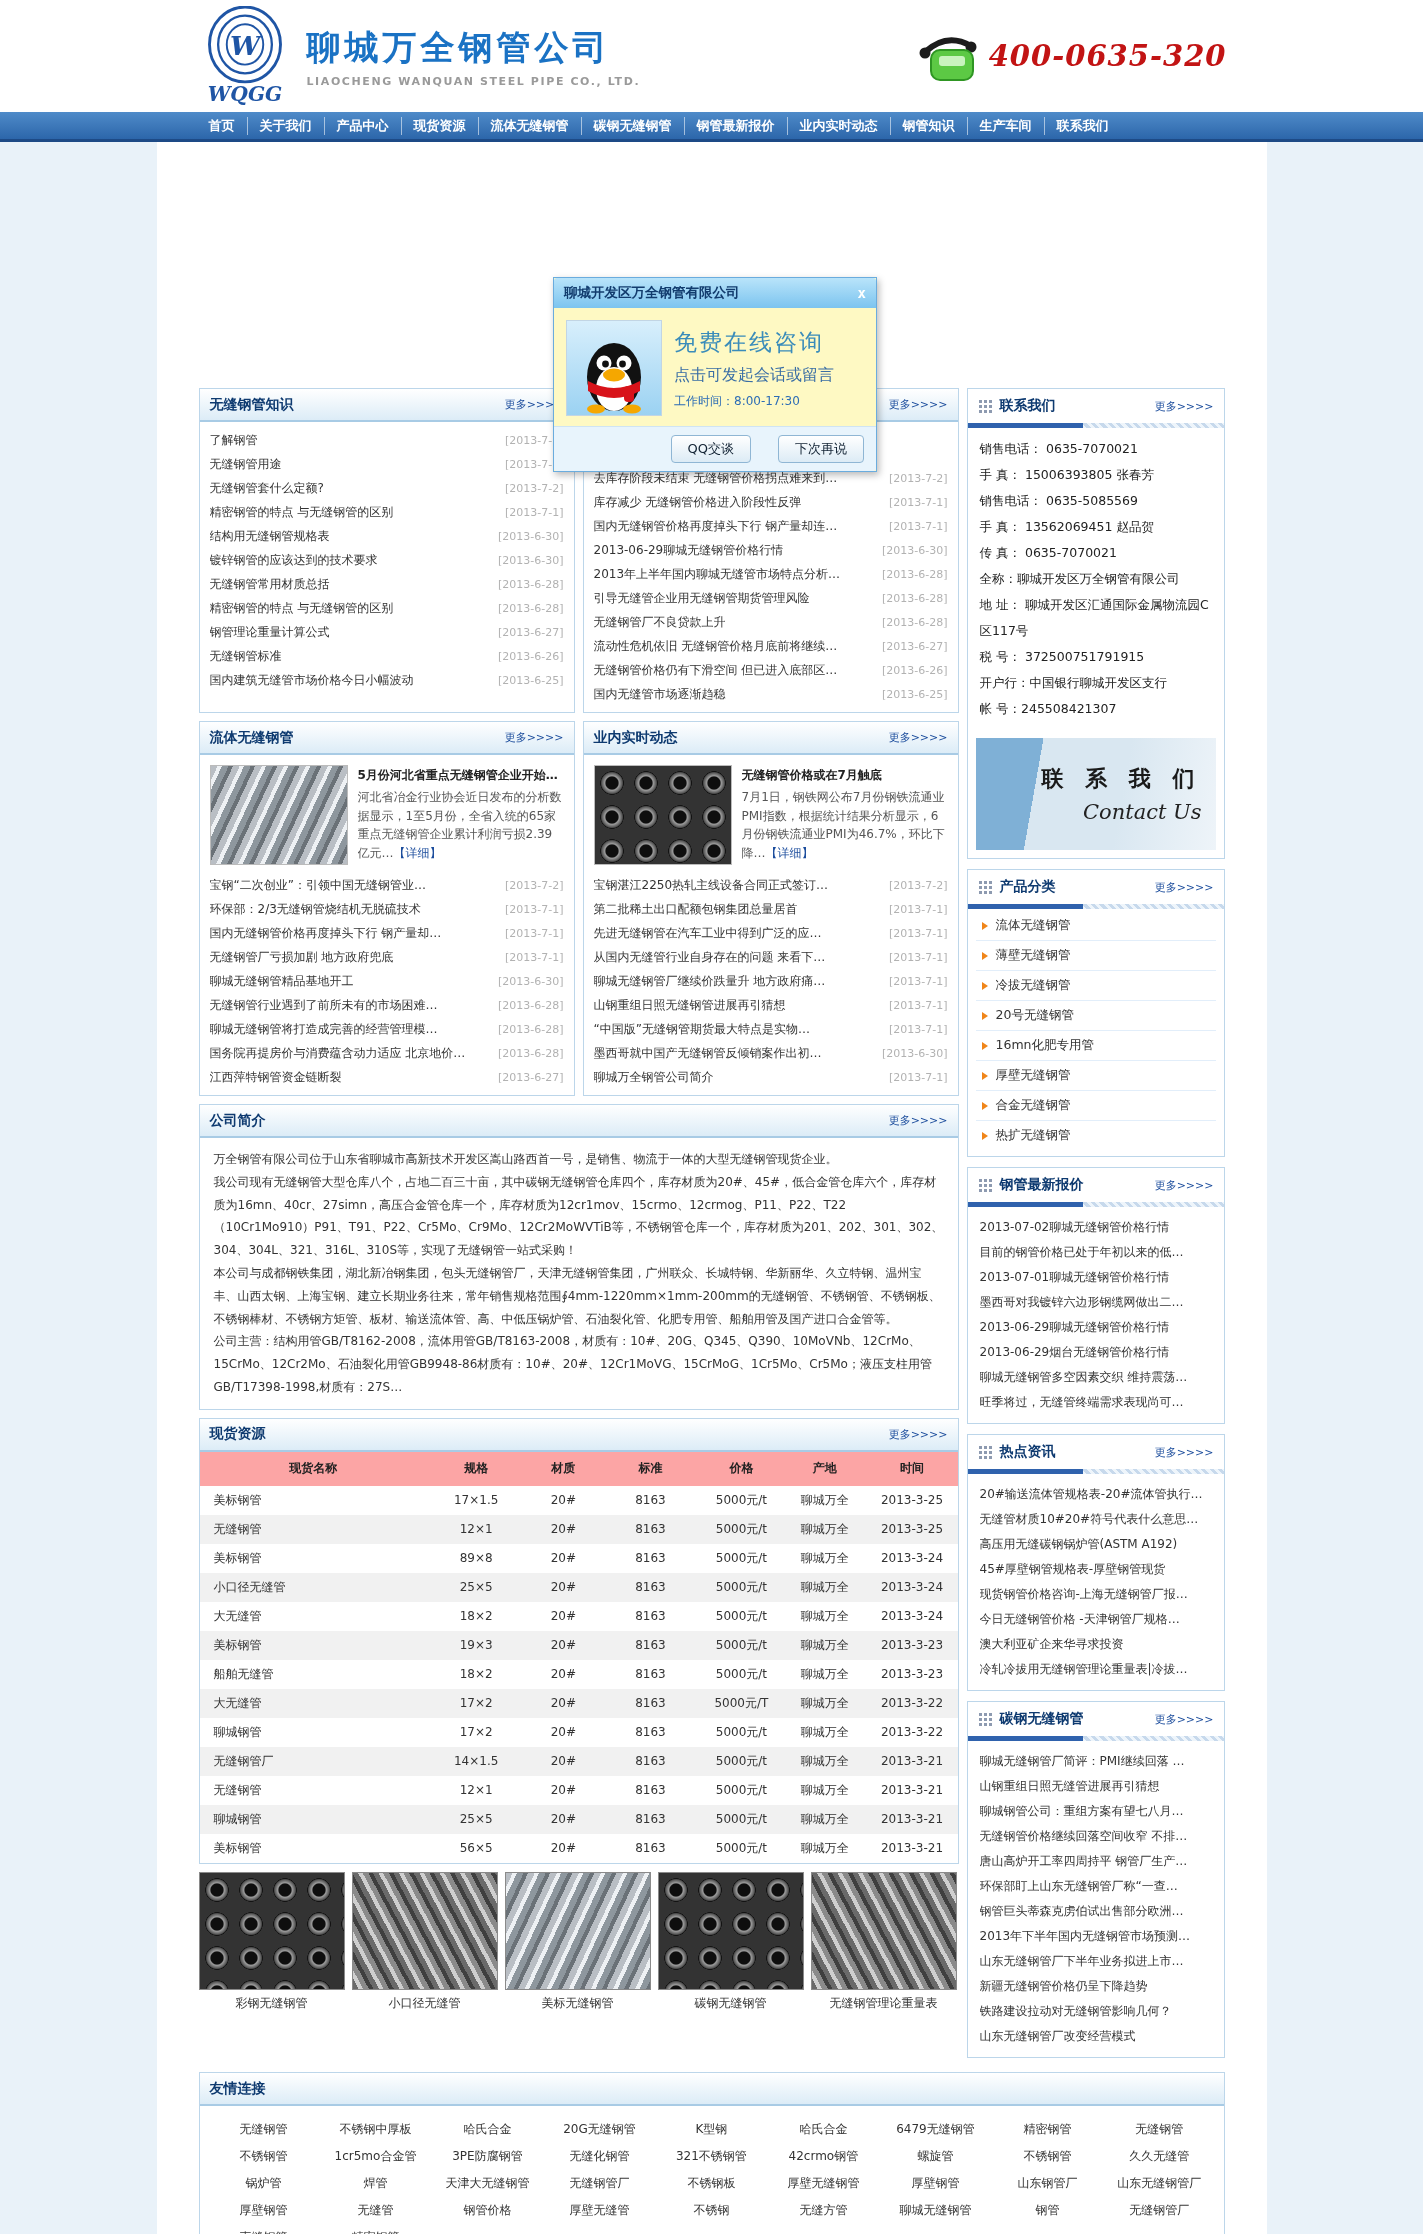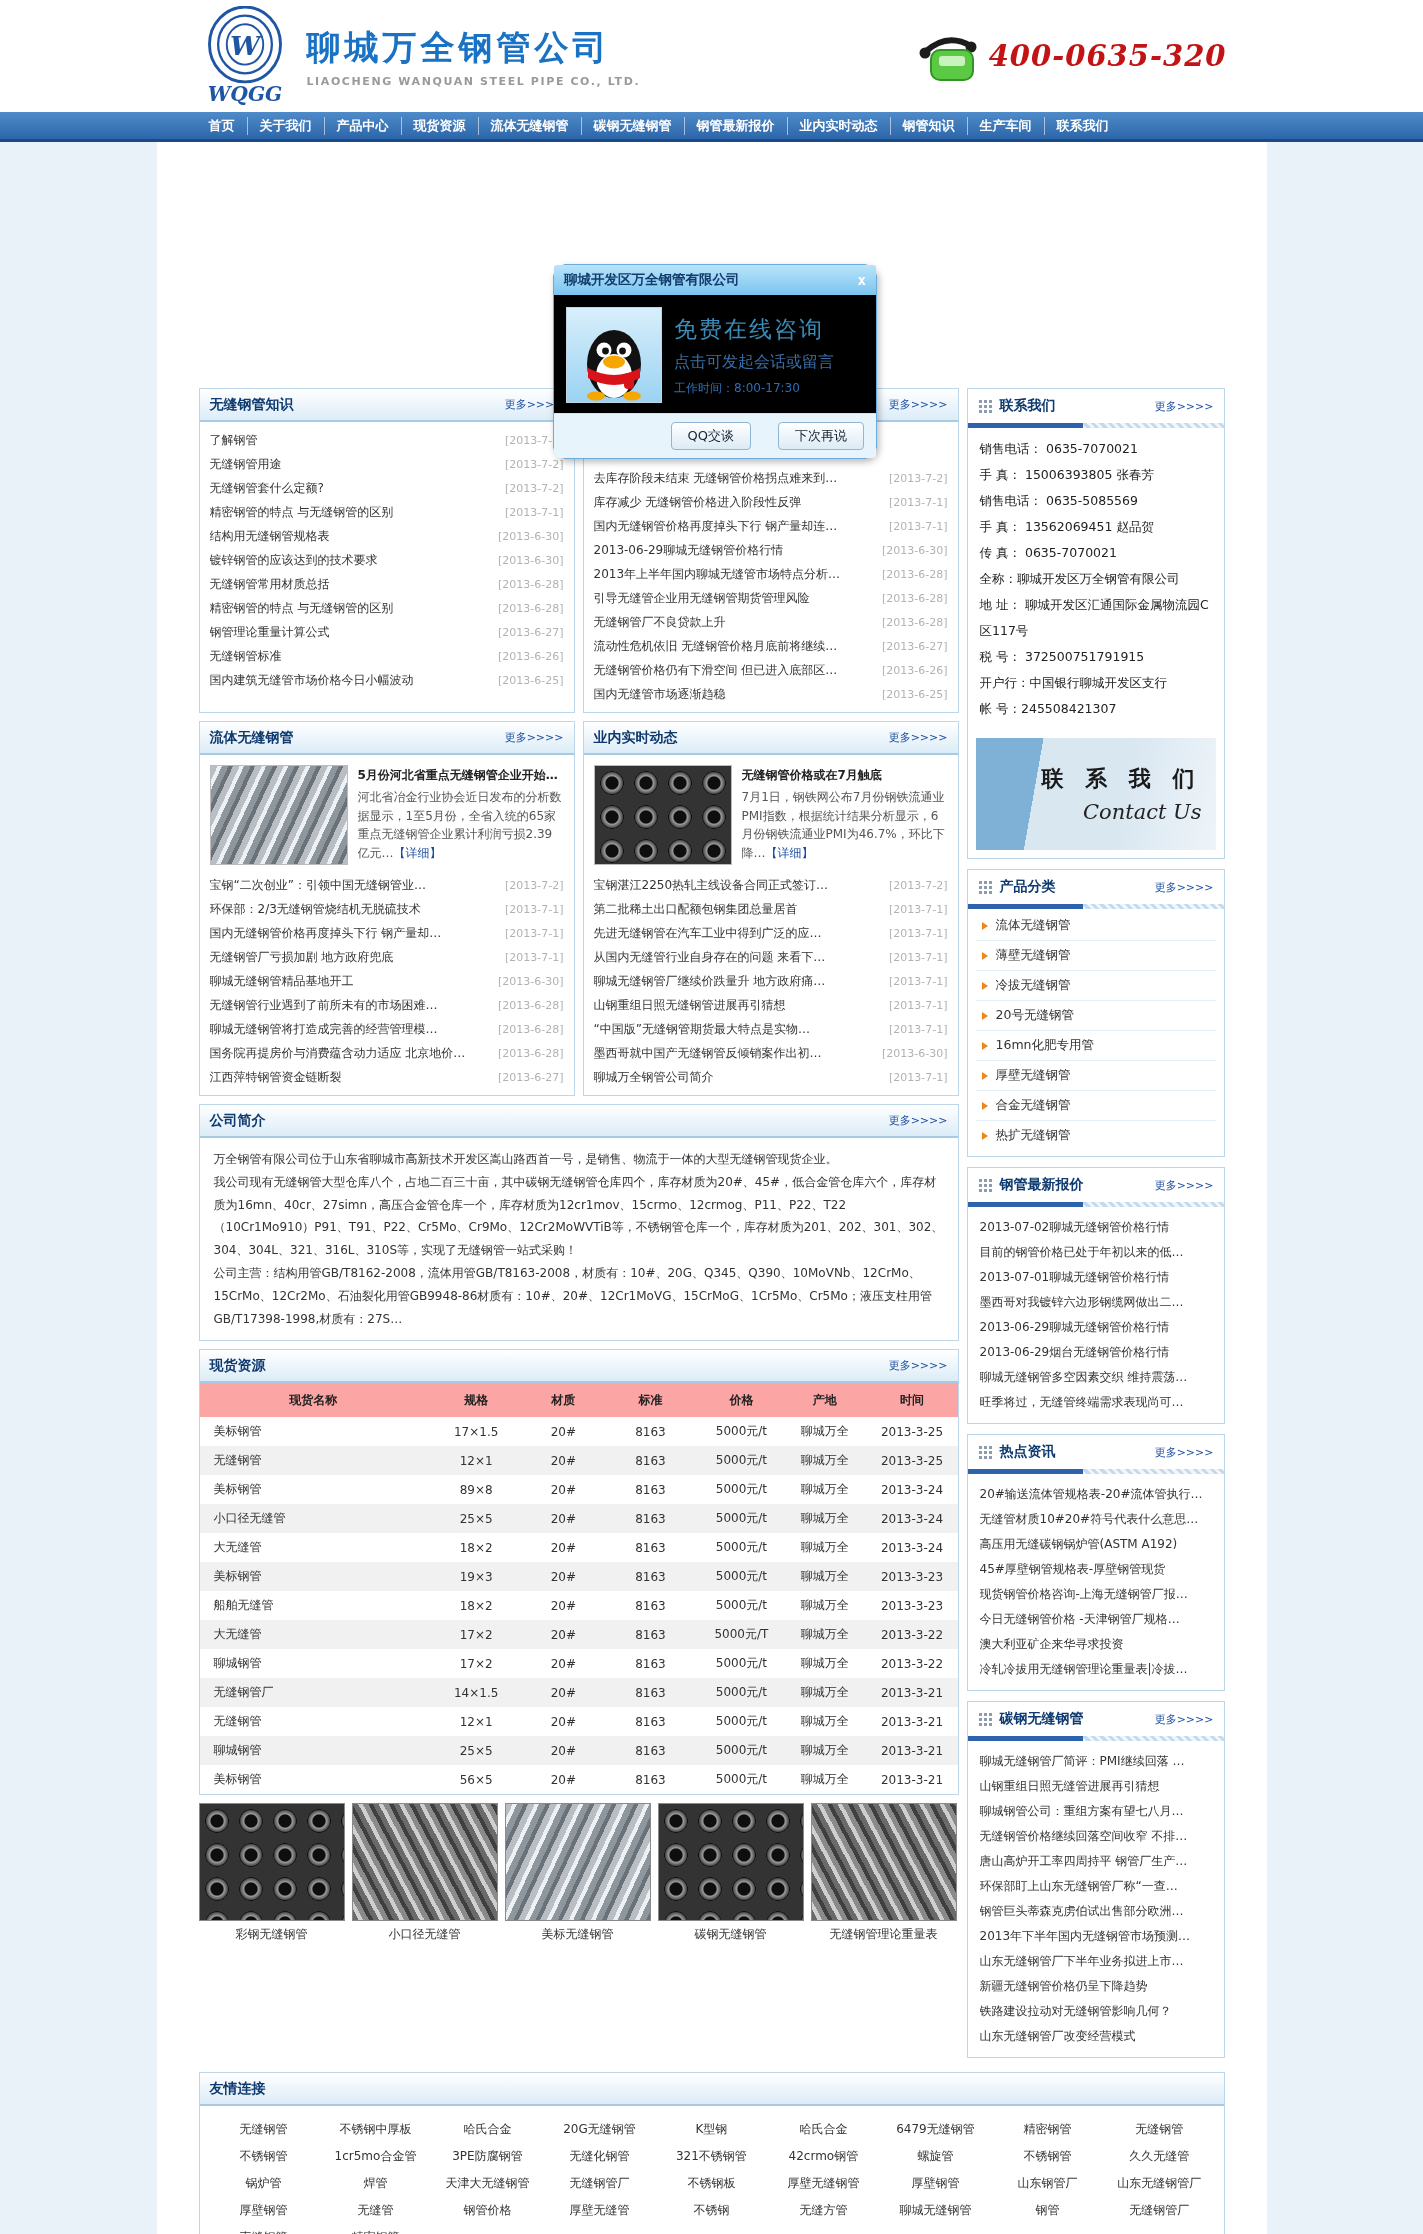--- a/index.html
+++ b/index.html
@@ -90,21 +90,21 @@
   .cat li:last-child{border-bottom:none;}
   .arr{width:0;height:0;border-left:6px solid #f08519;border-top:4px solid transparent;border-bottom:4px solid transparent;flex:0 0 auto;}
   .slist{padding:8px 12px;}
   .slist li{height:25px;line-height:25px;font-size:12px;color:#333;white-space:nowrap;overflow:hidden;text-overflow:ellipsis;cursor:pointer;}
 
   
   .links-bd{display:flex;flex-wrap:wrap;padding:10px 8px;}
   .flink{width:11.11%;box-sizing:border-box;font-size:12px;color:#333;height:27px;line-height:27px;text-align:center;white-space:nowrap;overflow:hidden;cursor:pointer;}
 
   
-  .qq{position:absolute;left:553px;top:264px;width:322px;background:#000000;border:1px solid #6aacde;border-radius:14px;box-shadow:2px 3px 7px rgba(0,0,0,.28);z-index:50;}
+  .qq{position:absolute;left:553px;top:277px;width:322px;background:#fef9c3;border:1px solid #6aacde;border-radius:0;box-shadow:2px 3px 7px rgba(0,0,0,.28);z-index:50;}
   .qq-title{height:30px;background:linear-gradient(#b9e4fa,#7cc4ef);display:flex;align-items:center;padding:0 10px;font-size:13.5px;font-weight:bold;color:#123c6e;border-radius:3px 3px 0 0;}
   .qq-x{margin-left:auto;color:#fff;font-weight:bold;font-size:14px;cursor:pointer;font-family:"DejaVu Sans Mono","Liberation Mono",monospace;}
   .qq-body{display:flex;gap:12px;padding:12px 12px 10px;}
   .qq-ava{width:94px;height:94px;border:1px solid #c2d5e4;background:linear-gradient(#d8effc,#9bd2f2);display:flex;align-items:flex-end;justify-content:center;flex:0 0 auto;}
   .qq-col{display:flex;flex-direction:column;justify-content:center;gap:7px;overflow:hidden;}
   .qq-h{color:#3a8cba;font-size:23px;letter-spacing:2px;white-space:nowrap;}
   .qq-s{color:#3a6ea5;font-size:16px;white-space:nowrap;}
   .qq-w{color:#2d6db5;font-size:12px;white-space:nowrap;}
   .qq-foot{background:#e8f4fc;border-top:1px solid #cfe4f3;padding:8px 12px;display:flex;justify-content:flex-end;gap:27px;border-radius:0 0 3px 3px;}
   .qq-btn{background:linear-gradient(#ffffff,#dcebf5);border:1px solid #8fb6d4;border-radius:4px;padding:4px 16px;font-size:13px;color:#123;cursor:pointer;}
@@ -416,20 +416,21 @@
 
           <section class="wbox">
             <div class="hd">
               <b>公司简介</b>
               <span class="more">更多&gt;&gt;&gt;&gt;</span>
             </div>
             <div class="intro-bd">
 
             <p>万全钢管有限公司位于山东省聊城市高新技术开发区嵩山路西首一号，是销售、物流于一体的大型无缝钢管现货企业。</p>
                 <p>我公司现有无缝钢管大型仓库八个，占地二百三十亩，其中碳钢无缝钢管仓库四个，库存材质为20#、45#，低合金管仓库六个，库存材质为16mn、40cr、27simn，高压合金管仓库一个，库存材质为12cr1mov、15crmo、12crmog、P11、P22、T22（10Cr1Mo910）P91、T91、P22、Cr5Mo、Cr9Mo、12Cr2MoWVTiB等，不锈钢管仓库一个，库存材质为201、202、301、302、304、304L、321、316L、310S等，实现了无缝钢管一站式采购！</p>
+                <p>本公司与成都钢铁集团，湖北新冶钢集团，包头无缝钢管厂，天津无缝钢管集团，广州联众、长城特钢、华新丽华、久立特钢、温州宝丰、山西太钢、上海宝钢、建立长期业务往来，常年销售规格范围∮4mm-1220mm×1mm-200mm的无缝钢管、不锈钢管、不锈钢板、不锈钢棒材、不锈钢方矩管、板材、输送流体管、高、中低压锅炉管、石油裂化管、化肥专用管、船舶用管及国产进口合金管等。</p>
                 <p>公司主营：结构用管GB/T8162-2008，流体用管GB/T8163-2008，材质有：10#、20G、Q345、Q390、10MoVNb、12CrMo、15CrMo、12Cr2Mo、石油裂化用管GB9948-86材质有：10#、20#、12Cr1MoVG、15CrMoG、1Cr5Mo、Cr5Mo；液压支柱用管GB/T17398-1998,材质有：27S…</p>
               </div>
           </section>
 
           <section class="wbox">
             <div class="hd">
               <b>现货资源</b>
               <span class="more">更多&gt;&gt;&gt;&gt;</span>
             </div>
             <table>

